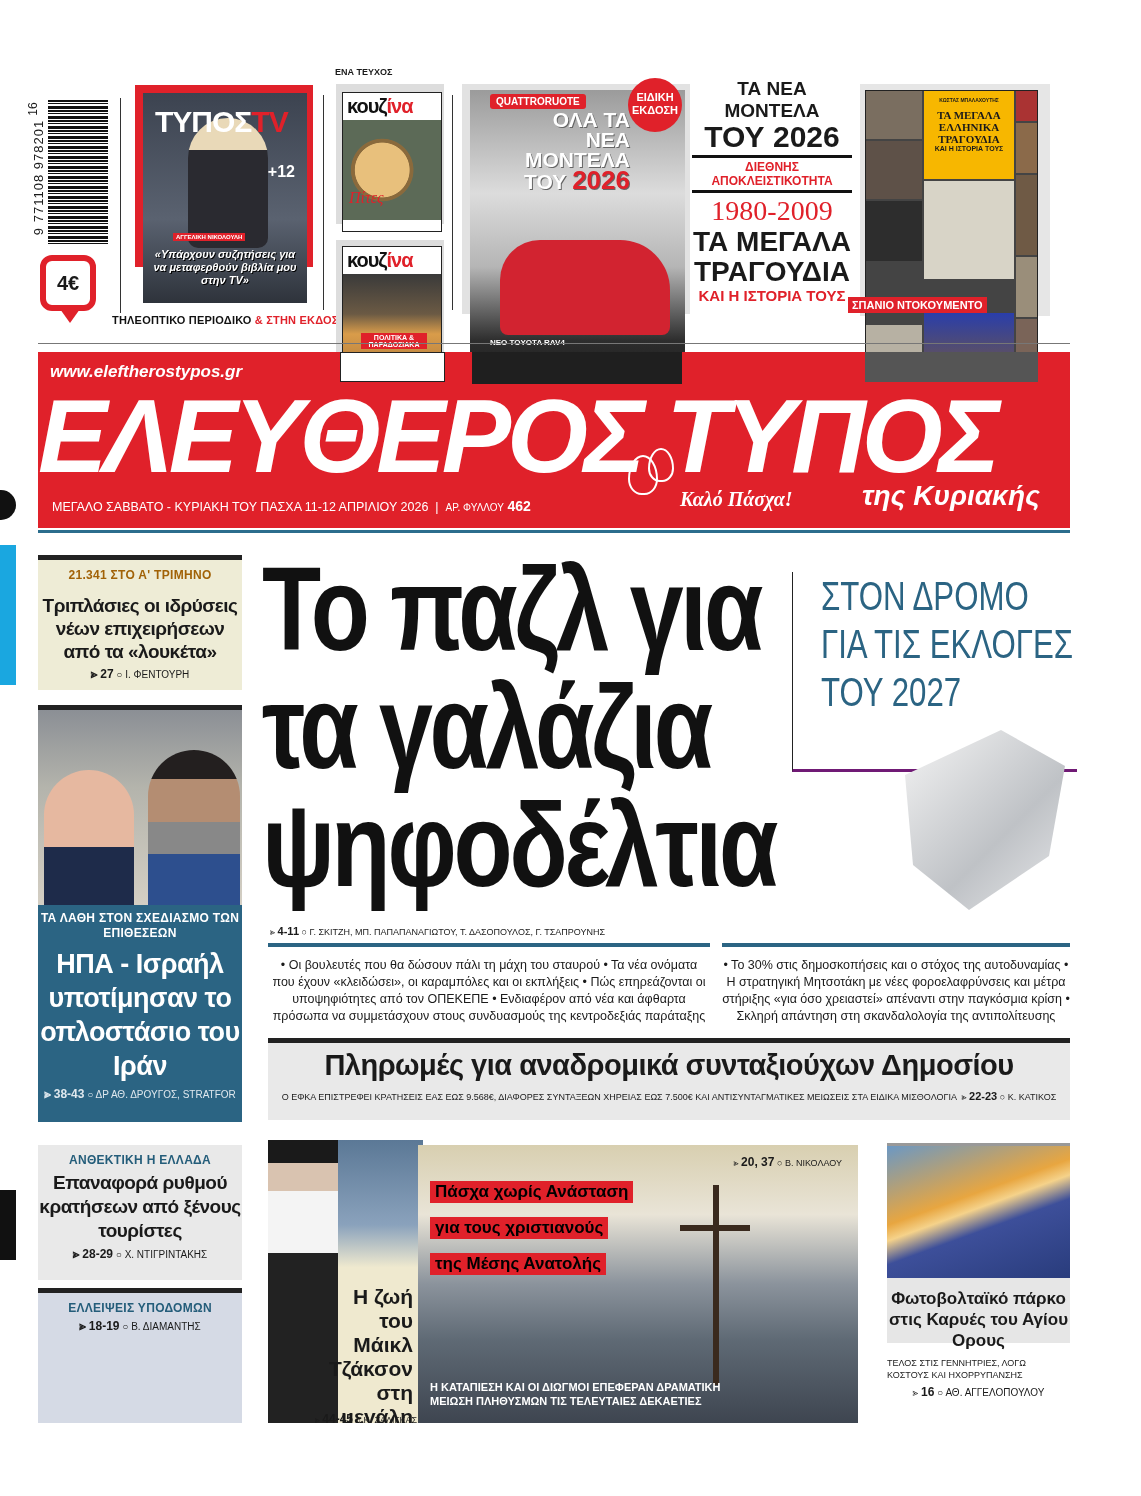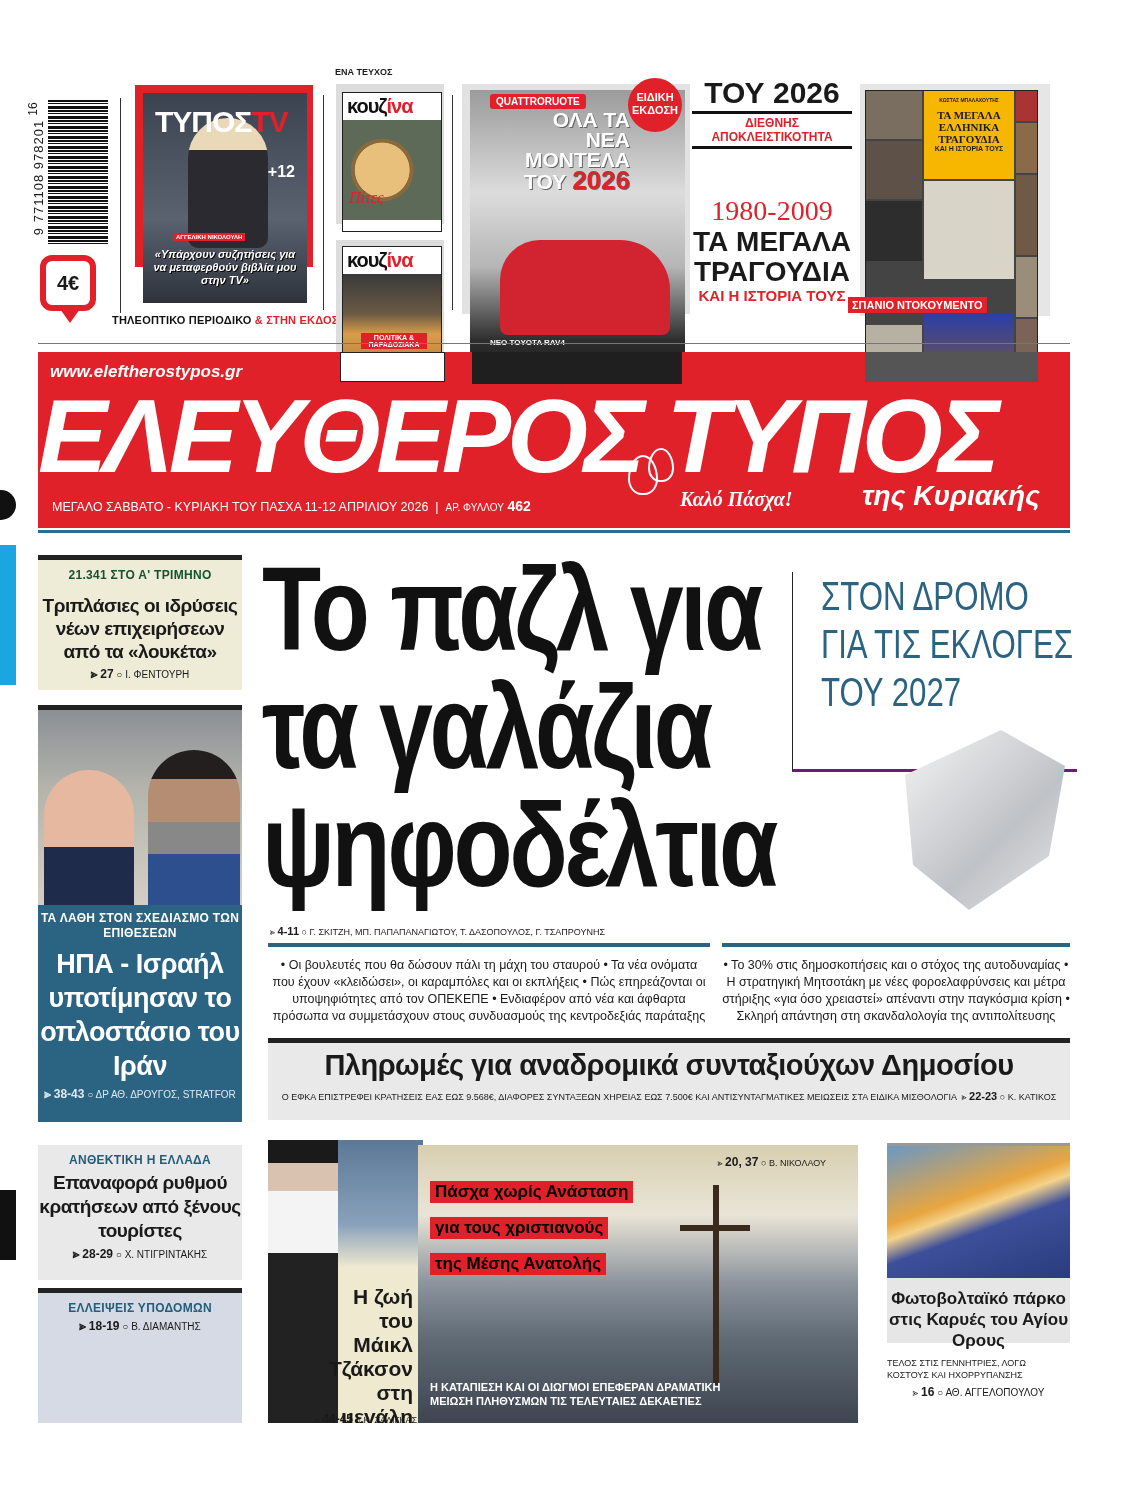--- a/index.html
+++ b/index.html
@@ -65,21 +65,21 @@
 .tab-blue{left:0;top:545px;width:16px;height:140px;background:#1aa7e0}
 .tab-black{left:0;top:1190px;width:16px;height:70px;background:#111}
 
 .lcol{left:38px;width:204px}
 .kicker{font-size:12px;font-weight:bold;text-align:center;letter-spacing:.3px}
 .head{font-family:"Liberation Sans",sans-serif;font-weight:bold;text-align:center;letter-spacing:-.5px}
 .ref{font-size:10px;text-align:center;margin-top:4px}
 .ref b{font-size:12px}
 .ref .arrow{font-size:12px;font-weight:bold}
 .box1{top:555px;height:135px;background:#eeecd6;border-top:5px solid #222;padding-top:8px}
-.box1 .kicker{color:#14532d}
+.box1 .kicker{color:#a16207}
 .box1 .head{font-size:19px;line-height:23px}
 .box2img{top:705px;height:200px;border-top:5px solid #222;background:linear-gradient(180deg,#8b8f95 0,#b4b4ac 40%,#d4cfc4 100%);overflow:hidden}
 .box2img .p1{position:absolute;left:6px;top:60px;width:90px;height:140px;background:linear-gradient(180deg,#e6b8a0 0 55%,#1e2b4a 55%);border-radius:45px 45px 0 0}
 .box2img .p2{position:absolute;left:110px;top:40px;width:92px;height:160px;background:linear-gradient(180deg,#231f1f 0 18%,#b48d72 18% 45%,#888 45% 65%,#2d4f8e 65%);border-radius:46px 46px 0 0}
 .box2{top:905px;height:217px;background:#2b6483;color:#fff;padding-top:6px}
 .box2 .kicker{color:#fff;font-size:12px;line-height:15px}
 .box2 .head{font-size:27px;line-height:34px;margin-top:6px}
 .box2 .ref{color:#dfe8ee}
 .box3{top:1145px;height:135px;background:#e9e9e9;padding-top:8px}
 .box3 .kicker{color:#245d7a}
@@ -102,21 +102,21 @@
 .pen .h{font-size:29px;font-weight:bold;text-align:center;margin-top:6px;letter-spacing:-.5px}
 .pen .s{font-size:9px;text-align:center;margin-top:8px;white-space:nowrap}
 
 .mj{left:268px;top:1140px;width:155px;height:283px;background:linear-gradient(180deg,#5b7896 0,#8aa2bc 30%,#efe9cf 45%,#efe9cf 100%);overflow:hidden}
 .mj .fig{position:absolute;left:0;top:0;width:70px;height:283px;background:linear-gradient(180deg,#1a1a1a 0 8%,#d9c3b0 8% 18%,#f4f4f4 18% 40%,#222 40%)}
 .mj .txt{position:absolute;right:10px;top:145px;text-align:right;font-size:21px;font-weight:bold;line-height:24px}
 .mj .ref{position:absolute;right:6px;top:268px;font-size:9px}
 .easter{left:418px;top:1145px;width:440px;height:278px;background:linear-gradient(180deg,#d8cfb0 0,#e9e4d7 25%,#8b939c 50%,#5f6a75 70%,#3e4550 100%);overflow:hidden}
 .easter .tag{position:absolute;left:12px;background:#e0212a;color:#000000;font-size:17px;font-weight:bold;padding:1px 5px;white-space:nowrap}
 .easter .cap{position:absolute;left:12px;top:235px;color:#fff;font-size:11px;font-weight:bold;line-height:14px}
-.easter .ref{position:absolute;right:32px;top:6px;font-size:9px}
+.easter .ref{position:absolute;right:16px;top:6px;font-size:9px}
 .solar{left:887px;top:1143px;width:183px;height:200px;background:#e6e6e6;border-top:3px solid #999}
 .solar .img{height:132px;background:linear-gradient(160deg,#6b98c4 0,#e8a640 40%,#f5d28a 48%,#3d4f9a 60%,#293c7c 100%)}
 .solar .h{font-size:17px;font-weight:bold;text-align:center;line-height:21px;margin-top:10px}
 .solar .s{font-size:9px;text-align:left;margin-top:6px;line-height:12px}
 </style>
 </head>
 <body>
 
 <div class="abs tab-black-dot"></div>
 <div class="abs tab-blue"></div>
@@ -169,20 +169,21 @@
   <div class="stats">
     <span>70</span>
     <span>68</span>
     <span>20</span>
     <span>16</span>
   </div>
 </div>
 <div class="abs eidiki">ΕΙΔΙΚΗ ΕΚΔΟΣΗ</div>
 
 <div class="abs promo26">
+  <div class="l1">ΤΑ ΝΕΑ ΜΟΝΤΕΛΑ</div>
   <div class="l2">ΤΟΥ 2026</div>
   <div class="l3">ΔΙΕΘΝΗΣ ΑΠΟΚΛΕΙΣΤΙΚΟΤΗΤΑ</div>
 </div>
 <div class="abs promo80">
   <div class="yr">1980-2009</div>
   <div class="big">ΤΑ ΜΕΓΑΛΑ</div>
   <div class="big">ΤΡΑΓΟΥΔΙΑ</div>
   <div class="sub">ΚΑΙ Η ΙΣΤΟΡΙΑ ΤΟΥΣ</div>
 </div>
 

